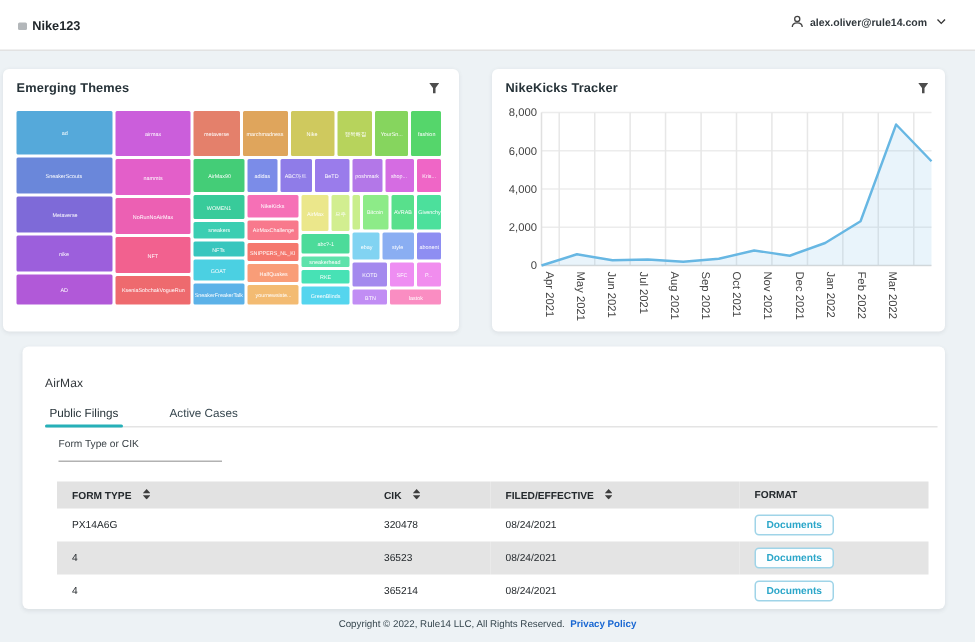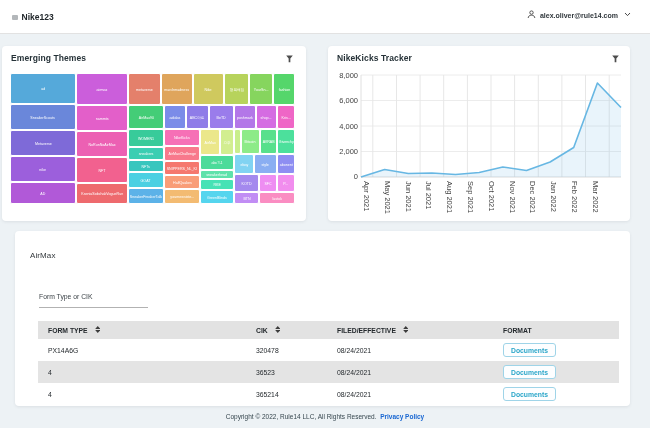--- a/index.html
+++ b/index.html
@@ -247,20 +247,25 @@
       <text transform="translate(181.6,135) rotate(90)" class="axlab">Nov 2021</text>
       <text transform="translate(202.4,135) rotate(90)" class="axlab">Dec 2021</text>
       <text transform="translate(223.2,135) rotate(90)" class="axlab">Jan 2022</text>
       <text transform="translate(244.0,135) rotate(90)" class="axlab">Feb 2022</text>
       <text transform="translate(264.8,135) rotate(90)" class="axlab">Mar 2022</text>
   </svg>
 </div>
 
 <div class="card" style="left:15px;top:231px;width:615px;height:175px">
   <div class="ctitle" style="font-size:8px;font-weight:400;color:#33383c;top:20px;left:15px">AirMax</div>
+  <div class="tabs">
+      <div class="tab1">Public Filings</div>
+      <div class="tab2">Active Cases</div>
+      <div class="tabline"></div>
+    </div>
   <div class="flabel">Form Type or CIK</div>
   <div class="fline"></div>
   <table>
     <tbody>
         <tr>
           <th style="width:208px">FORM TYPE <svg class="sort" width="5.5" height="7" viewBox="0 0 5.5 7">
               <path d="M2.75,0 L5.3,2.9 L0.2,2.9 Z" fill="#3c3c3c"></path>
               <path d="M0.2,4.1 L5.3,4.1 L2.75,7 Z" fill="#3c3c3c"></path>
             </svg></th>
           <th style="width:81px">CIK <svg class="sort" width="5.5" height="7" viewBox="0 0 5.5 7">

